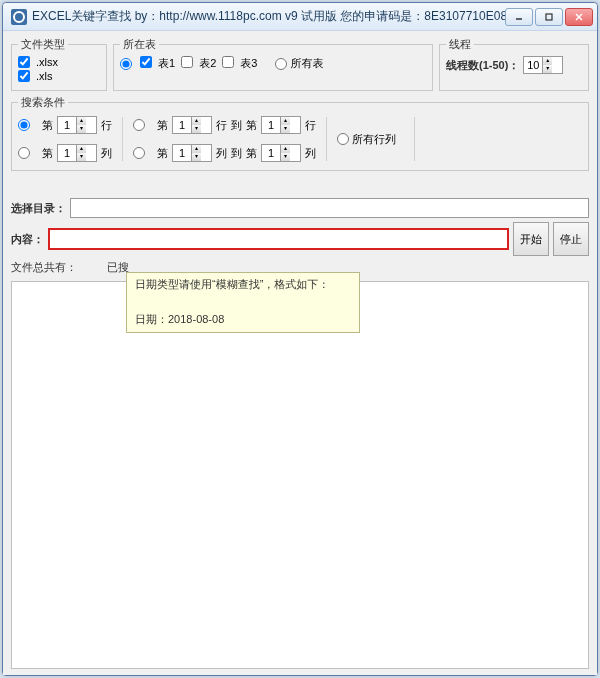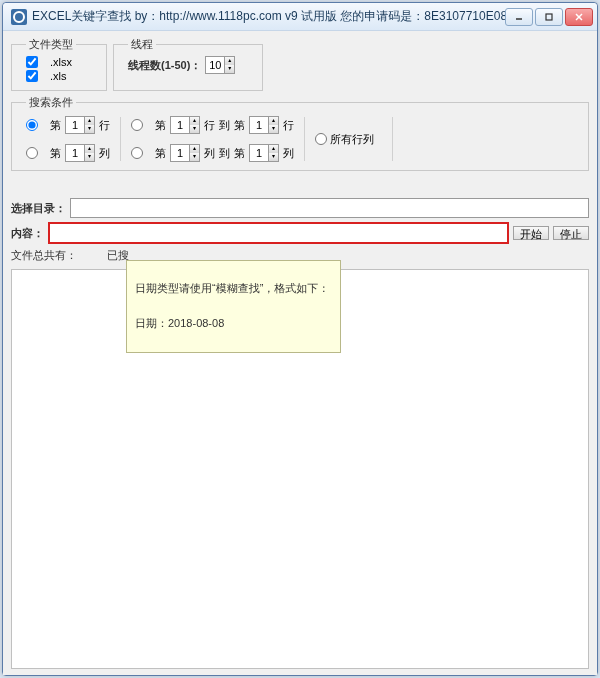--- a/index.html
+++ b/index.html
@@ -12,53 +12,53 @@
 .title-icon::after { content: ""; position: absolute; width: 8px; height: 8px; border: 2px solid #fff; border-radius: 50%; top: 2px; left: 2px; }
 .title-text { flex: 1; color: #1a3a5a; font-size: 12px; white-space: nowrap; overflow: hidden; }
 .winbtns { display: flex; gap: 2px; }
 .winbtn { width: 28px; height: 18px; border: 1px solid #8aa8c8; background: linear-gradient(#f8fbff, #d8e6f4); border-radius: 3px; display: flex; align-items: center; justify-content: center; cursor: pointer; }
 .winbtn.close { background: linear-gradient(#f8a8a8, #e86868); border-color: #c84848; }
 .winbtn svg { width: 10px; height: 10px; }
 
 .content { flex: 1; background: #f0f0f0; padding: 6px 8px; display: flex; flex-direction: column; gap: 4px; }
 
 .row1 { display: flex; gap: 6px; }
-fieldset { border: 1px solid #c8c8c8; padding: 4px 6px 6px 14px; background: #f0f0f0; }
+fieldset { border: 1px solid #c8c8c8; padding: 4px 6px 6px 6px; background: #f0f0f0; }
 legend { padding: 0 3px; color: #333; }
 .filetype { width: 96px; }
 .tables { flex: 1; }
 .threads { width: 150px; }
-.chk { display: inline-flex; align-items: center; gap: 12px; margin-right: 6px; }
+.chk { display: inline-flex; gap: 6px; margin-right: 6px; }
 .chk input { width: 12px; height: 12px; }
 .radio { display: inline-flex; align-items: center; gap: 3px; margin-right: 8px; }
 .radio input { width: 12px; height: 12px; }
-.spinner { width: 30px; height: 18px; border: 1px solid #999; background: #fff; display: inline-flex; align-items: center; }
+.spinner { width: 40px; height: 18px; border: 1px solid #999; background: #fff; display: inline-flex; align-items: center; }
 .spinner input { border: none; width: 18px; text-align: center; outline: none; }
 .spin-btns { width: 10px; display: flex; flex-direction: column; }
 .spin-btn { height: 8px; background: linear-gradient(#f8f8f8,#d8d8d8); border-left: 1px solid #999; font-size: 6px; text-align: center; line-height: 7px; cursor: pointer; }
 
 .search-conditions { width: 100%; }
 .sc-inner { display: flex; gap: 10px; align-items: center; }
 .sc-col { display: flex; flex-direction: column; gap: 6px; }
 .sc-row { display: flex; align-items: center; gap: 4px; height: 22px; }
 .vdiv { width: 1px; height: 44px; background: #d0d0d0; }
 
 .dirrow { display: flex; align-items: center; gap: 4px; margin-top: 23px; }
 .label { color: #333; white-space: nowrap; font-weight: bold; }
 .dirinput { flex: 1; height: 20px; border: 1px solid #999; background: #fff; padding: 0 4px; }
 
 .contentrow { display: flex; align-items: center; gap: 4px; position: relative; }
 .content-input { flex: 1; height: 22px; border: 2px solid #d82020; background: #fff; padding: 0 4px; outline: none; }
-.btn { width: 36px; height: 14px; background: linear-gradient(#f8f8f8,#e0e0e0); border: 1px solid #a0a0a0; cursor: pointer; font-family: Liberation Serif, serif; }
+.btn { width: 36px; height: 34px; background: linear-gradient(#f8f8f8,#e0e0e0); border: 1px solid #a0a0a0; cursor: pointer; font-family: Liberation Serif, serif; }
 
 .statusrow { display: flex; gap: 30px; color: #333; }
 
 .resultarea { flex: 1; background: #fff; border: 1px solid #c0c0c0; margin-top: 2px; position: relative; }
 
-.tooltip { position: absolute; left: 114px; top: 0px; width: 215px; background: #feffe0; border: 1px solid #b8b888; padding: 19px 8px; color: #333; line-height: 1.6; z-index: 10; }
+.tooltip { position: absolute; left: 114px; top: 0px; width: 234px; background: #feffe0; border: 1px solid #b8b888; padding: 3px 8px; color: #333; line-height: 1.6; z-index: 10; }
 .resultarea .tooltip { top: -10px; }
 
 .threads-inner { display: flex; align-items: center; gap: 4px; }
 .tables-inner { display: flex; align-items: center; flex-wrap: wrap; }
 </style>
 </head>
 <body>
 
 <div class="window">
   <div class="titlebar">
@@ -92,20 +92,45 @@
         <label class="chk">
             <input type="checkbox" checked="" style="">
             <span>.xlsx</span>
           </label>
         <label class="chk">
             <input type="checkbox" checked="" style="">
             <span>.xls</span>
           </label>
       </fieldset>
 
+      <fieldset class="tables">
+        <legend>所在表</legend>
+        <div class="tables-inner">
+          <label class="radio">
+              <input type="radio" checked="" style="">
+            </label>
+          <label class="chk">
+              <input type="checkbox" checked="" style="">
+              <span>表1</span>
+            </label>
+          <label class="chk">
+              <input type="checkbox" style="">
+              <span>表2</span>
+            </label>
+          <label class="chk">
+              <input type="checkbox" style="">
+              <span>表3</span>
+            </label>
+          <span style="width:12px"></span>
+          <label class="radio">
+              <input type="radio" style="">
+              <span>所有表</span>
+            </label>
+        </div>
+      </fieldset>
 
       <fieldset class="threads">
         <legend>线程</legend>
         <div class="threads-inner">
           <span class="label">线程数(1-50)：</span>
           <div class="spinner">
             <input value="10" style="">
             <div class="spin-btns">
                 <div class="spin-btn">▴</div>
                 <div class="spin-btn">▾</div>

